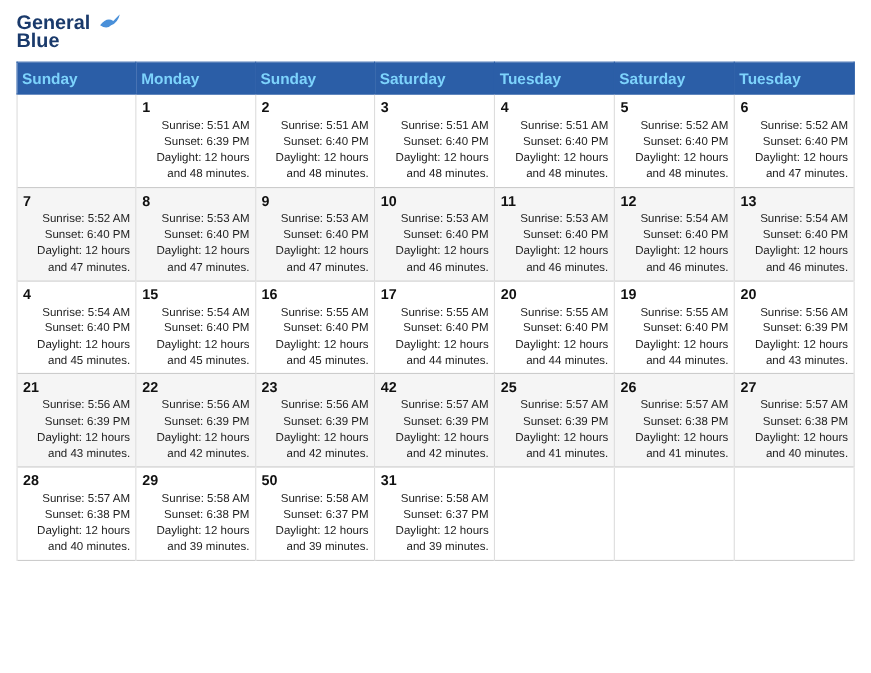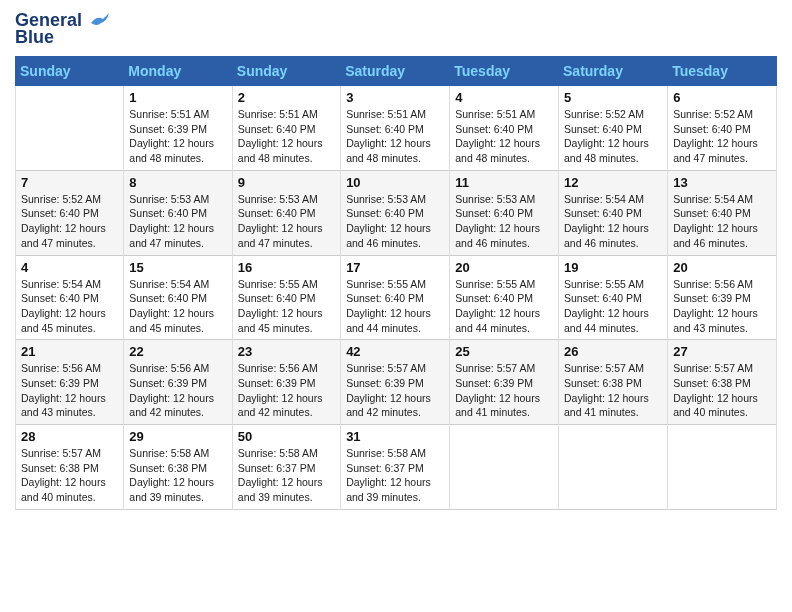--- a/index.html
+++ b/index.html
@@ -68,20 +68,21 @@
       font-size: 13px;
       font-weight: bold;
       color: #111;
       display: block;
       margin-bottom: 2px;
     }
     .day-info {
       font-size: 10.5px;
       color: #222;
       line-height: 1.4;
+      text-align: right;
     }
     .empty-cell {
       background: #fff;
     }
   </style>
 </head>
 <body>
 
 <div class="header">
   <div class="logo">

